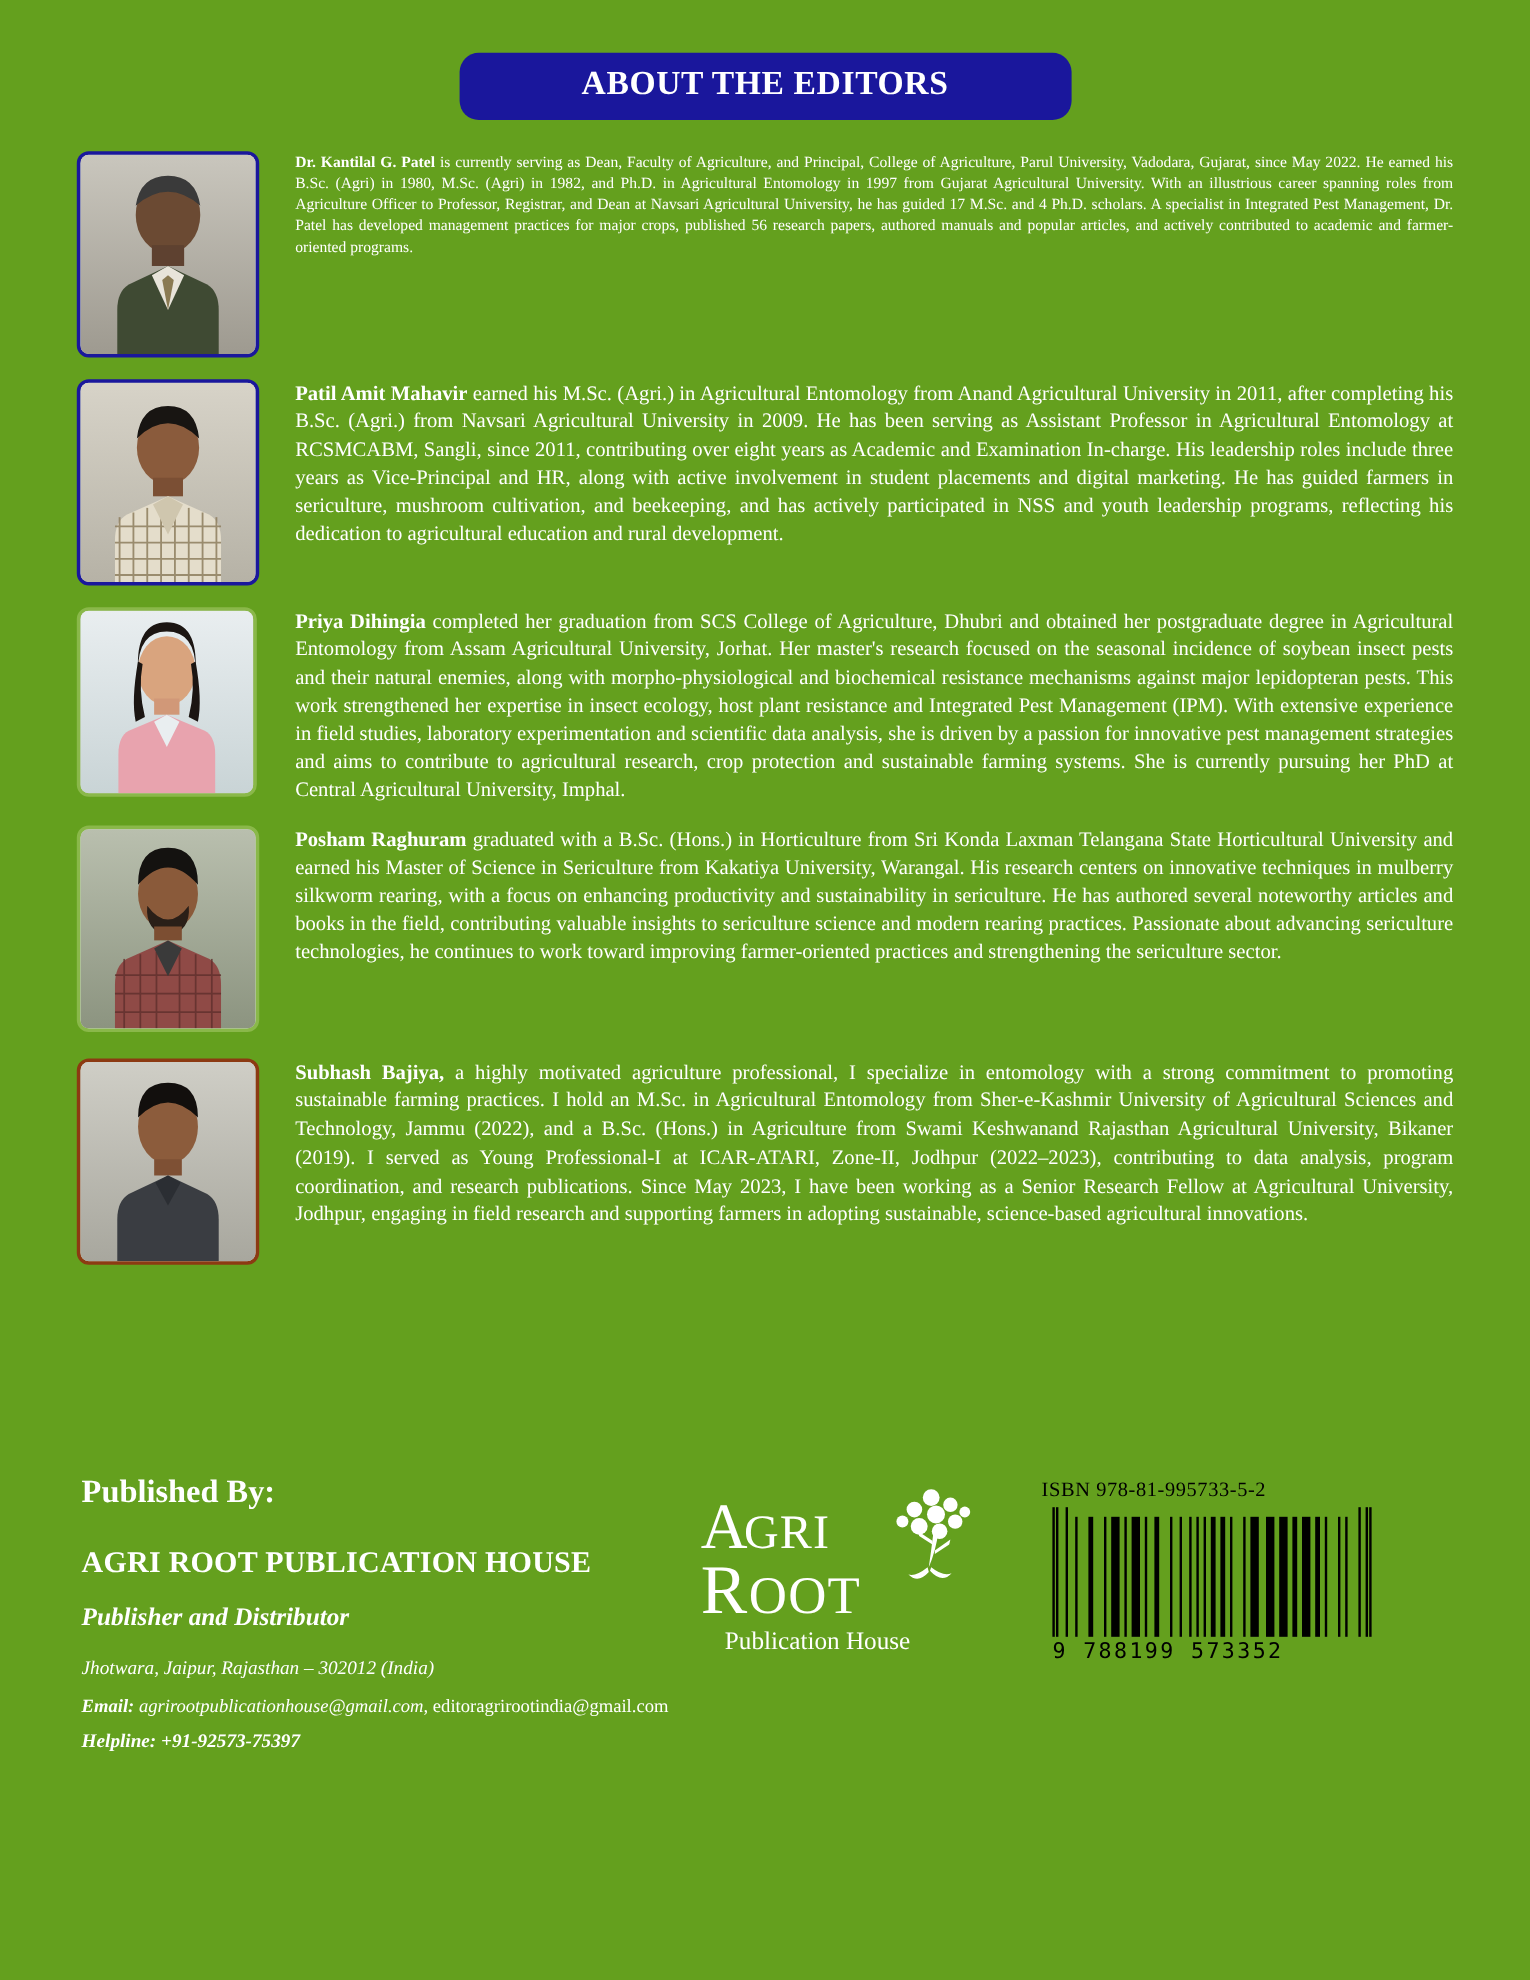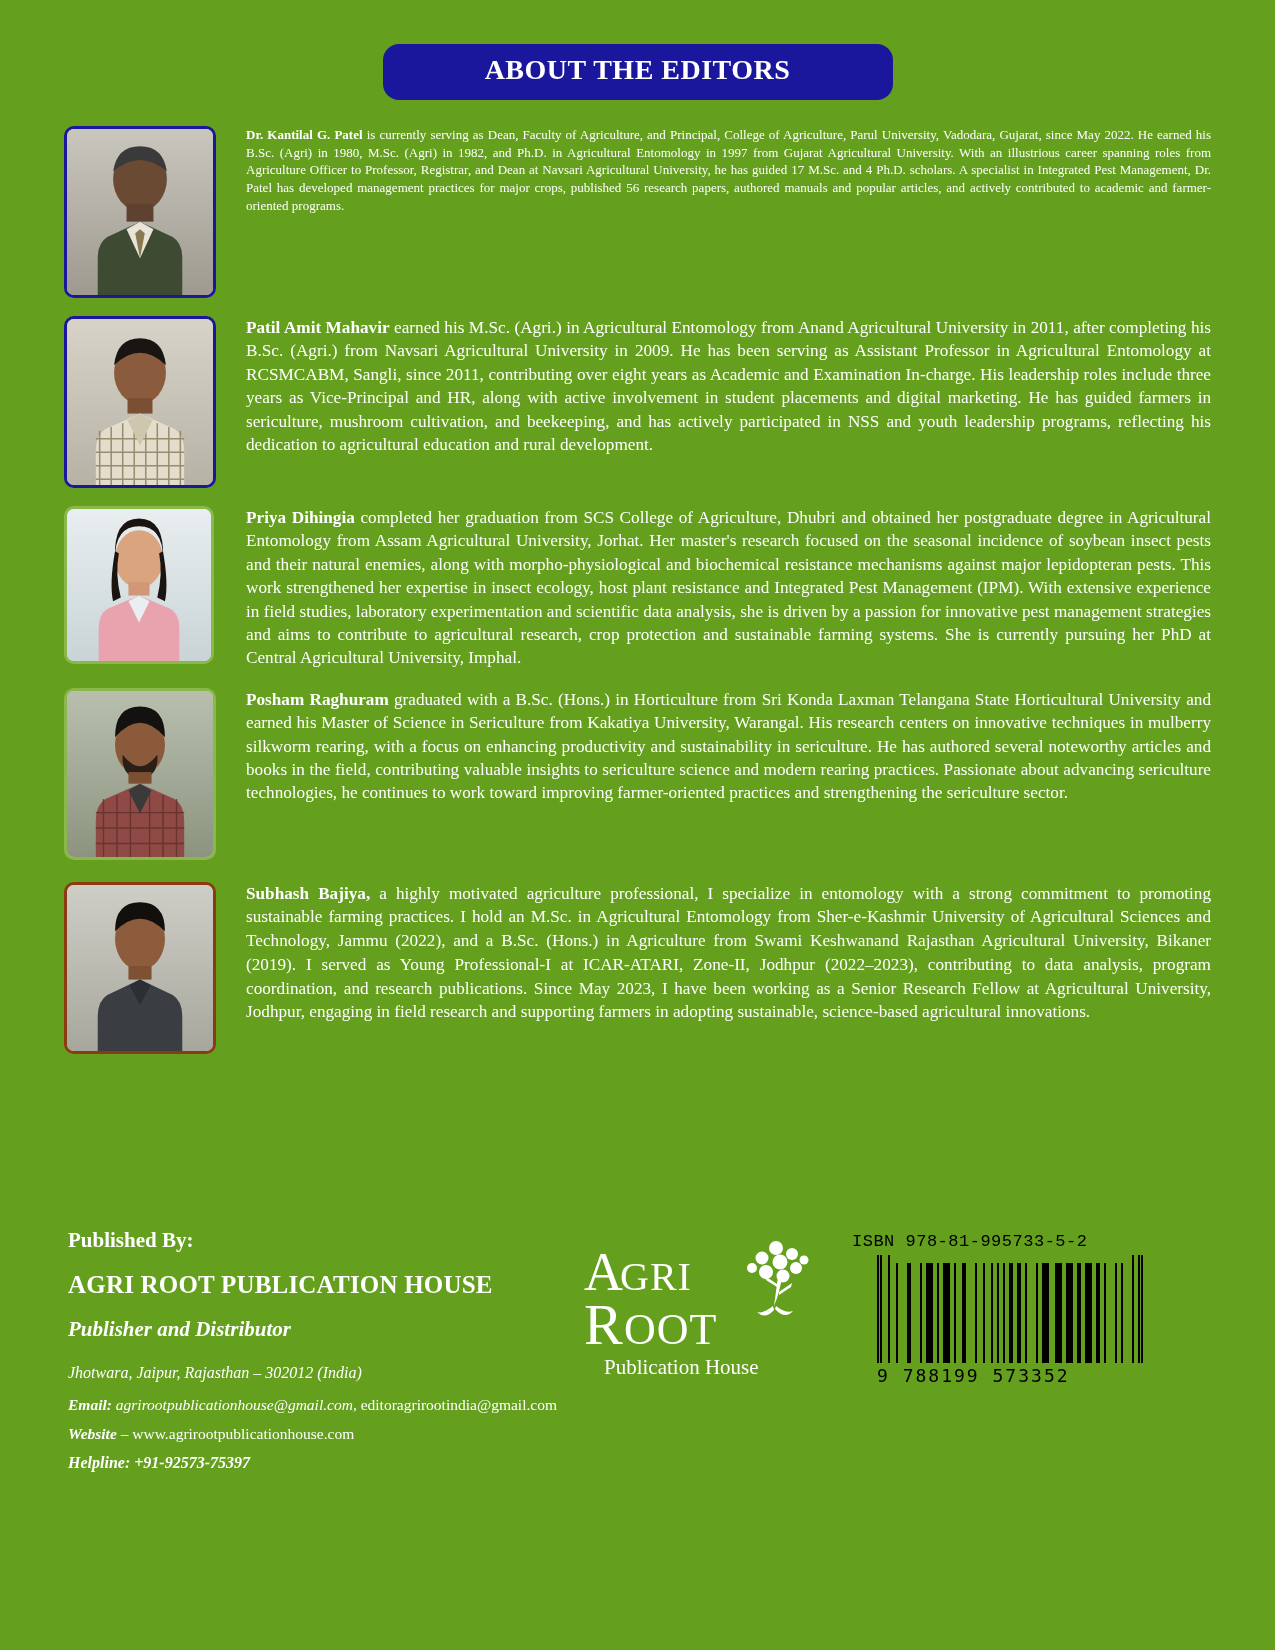--- a/index.html
+++ b/index.html
@@ -94,23 +94,23 @@
   }
   .footer-grid {
     display: flex;
     align-items: flex-start;
   }
   .pub-col { width: 500px; flex: 0 0 500px; padding-top: 10px; }
   .logo-col { width: 290px; flex: 0 0 290px; padding-top: 10px; display:flex; justify-content:center; }
   .isbn-col { flex: 1 1 auto; padding-top: 14px; }
 
   .pub-by {
-    font-size: 21px;
+    font-size: 27px;
     font-weight: bold;
-    margin: 0 0 18px 8px;
+    margin: 0 0 30px 8px;
   }
   .pub-name {
     font-size: 25px;
     font-weight: bold;
     margin: 0 0 18px 8px;
     letter-spacing: 0.2px;
   }
   .pub-role {
     font-size: 21px;
     font-weight: bold;
@@ -130,25 +130,25 @@
   .contact .val-i { font-style: italic; }
   .contact .val { font-style: normal; }
   .helpline { font-size: 16px; font-style: italic; font-weight: bold; margin: 0 0 0 8px; }
 
   
   .logo { width: 250px; }
   .logo svg { display:block; width:100%; height:auto; }
 
   
   .isbn-text {
-    font-family: Liberation Mono, monospace;
+    font-family: Liberation Serif, serif;
     font-size: 17px;
     letter-spacing: 0.5px;
     color: #000000;
-    margin: 0 0 4px 2px;
+    margin: 0 0 4px 18px;
     white-space: nowrap;
   }
   .barcode-box { background: transparent; padding-left: 27px; }
   .bars { display: flex; align-items: flex-end; height: 108px; }
   .bar { background: #000; margin-right: 1px; }
   .barcode-digits {
     font-family: "DejaVu Sans Mono", "Liberation Mono", monospace;
     font-size: 18px;
     color: #000;
     margin-top: 2px;
@@ -324,24 +324,20 @@
     <div class="pub-col">
       <p class="pub-by">Published By:</p>
       <p class="pub-name">AGRI ROOT PUBLICATION HOUSE</p>
       <p class="pub-role">Publisher and Distributor</p>
       <p class="addr">Jhotwara, Jaipur, Rajasthan – 302012 (India)</p>
       <p class="contact">
         <span class="lbl">Email:</span>
         <span class="val-i">agrirootpublicationhouse@gmail.com,</span>
         <span class="val">editoragrirootindia@gmail.com</span>
       </p>
-      <p class="contact">
-        <span class="lbl">Website</span>
-        <span class="val">– www.agrirootpublicationhouse.com</span>
-      </p>
       <p class="helpline">
         <span>Helpline:</span>
         <span>+91-92573-75397</span>
       </p>
     </div>
 
     <div class="logo-col">
       <div class="logo">
         <svg viewBox="0 0 250 160">
 

